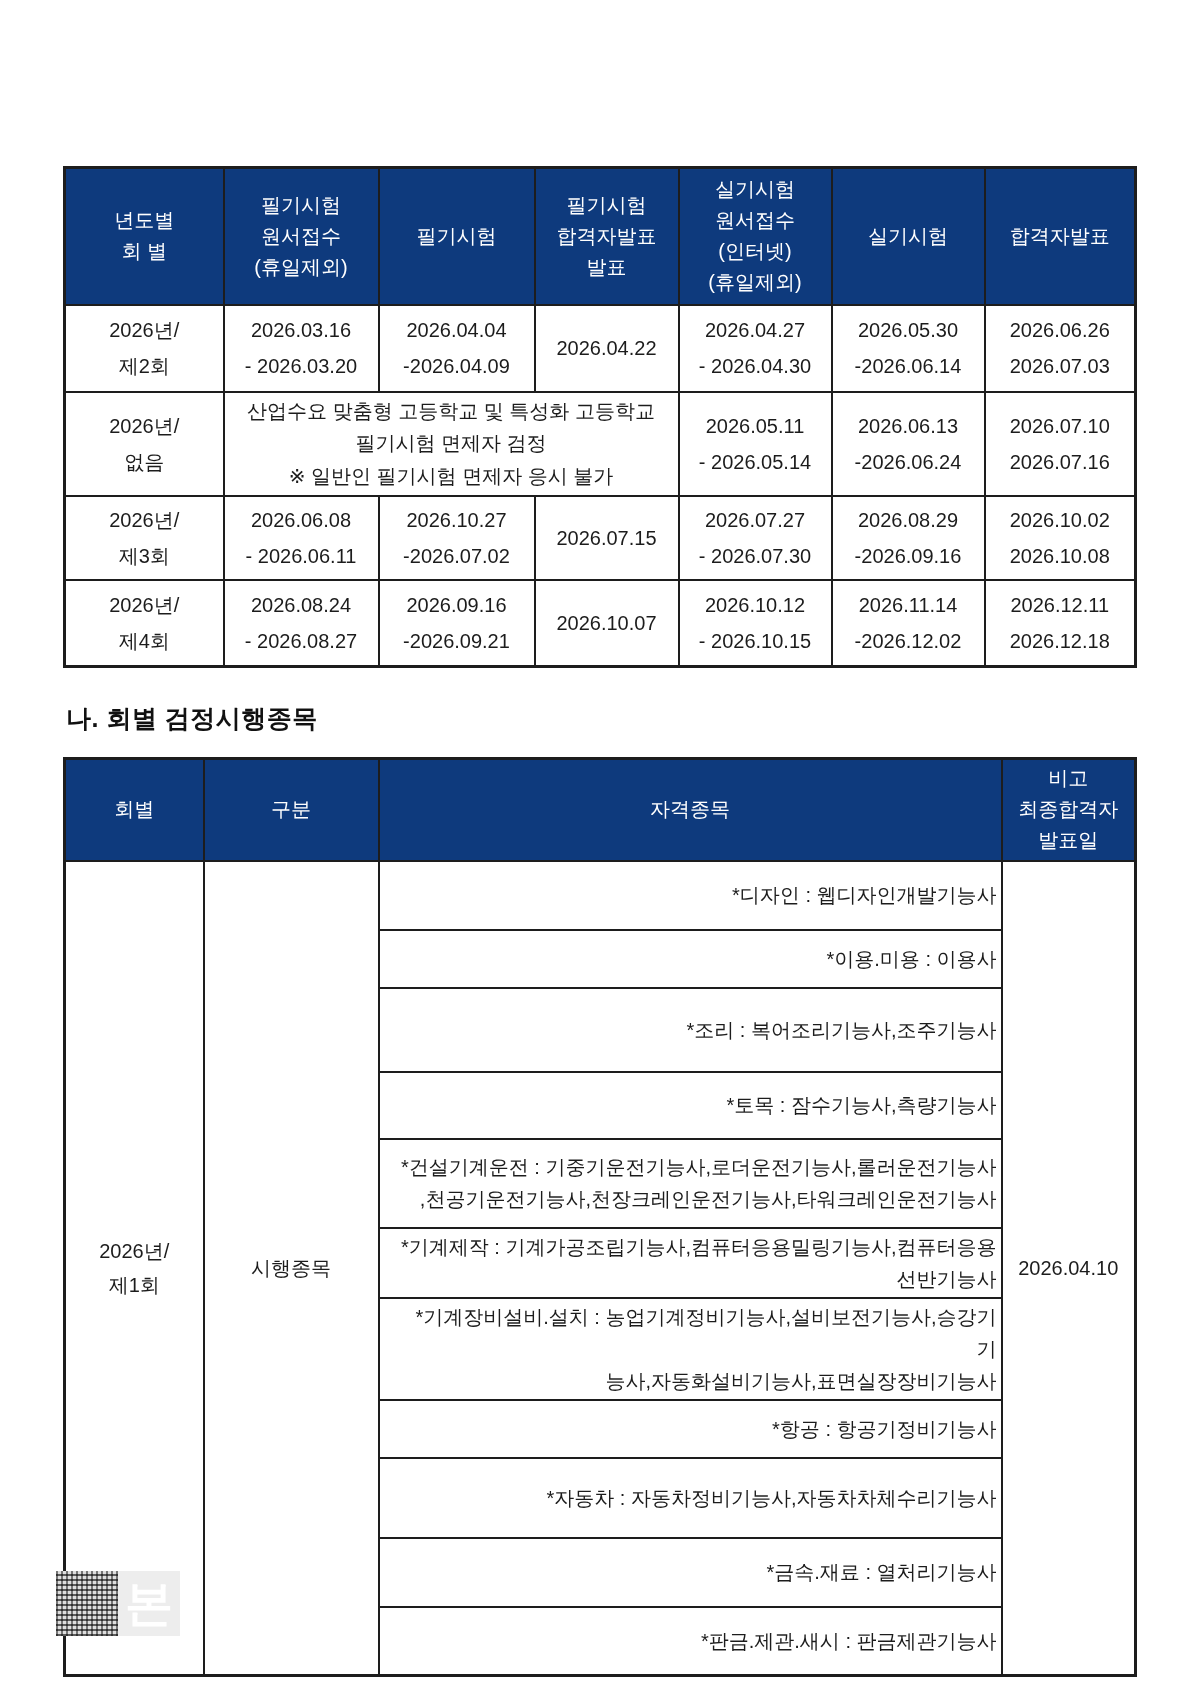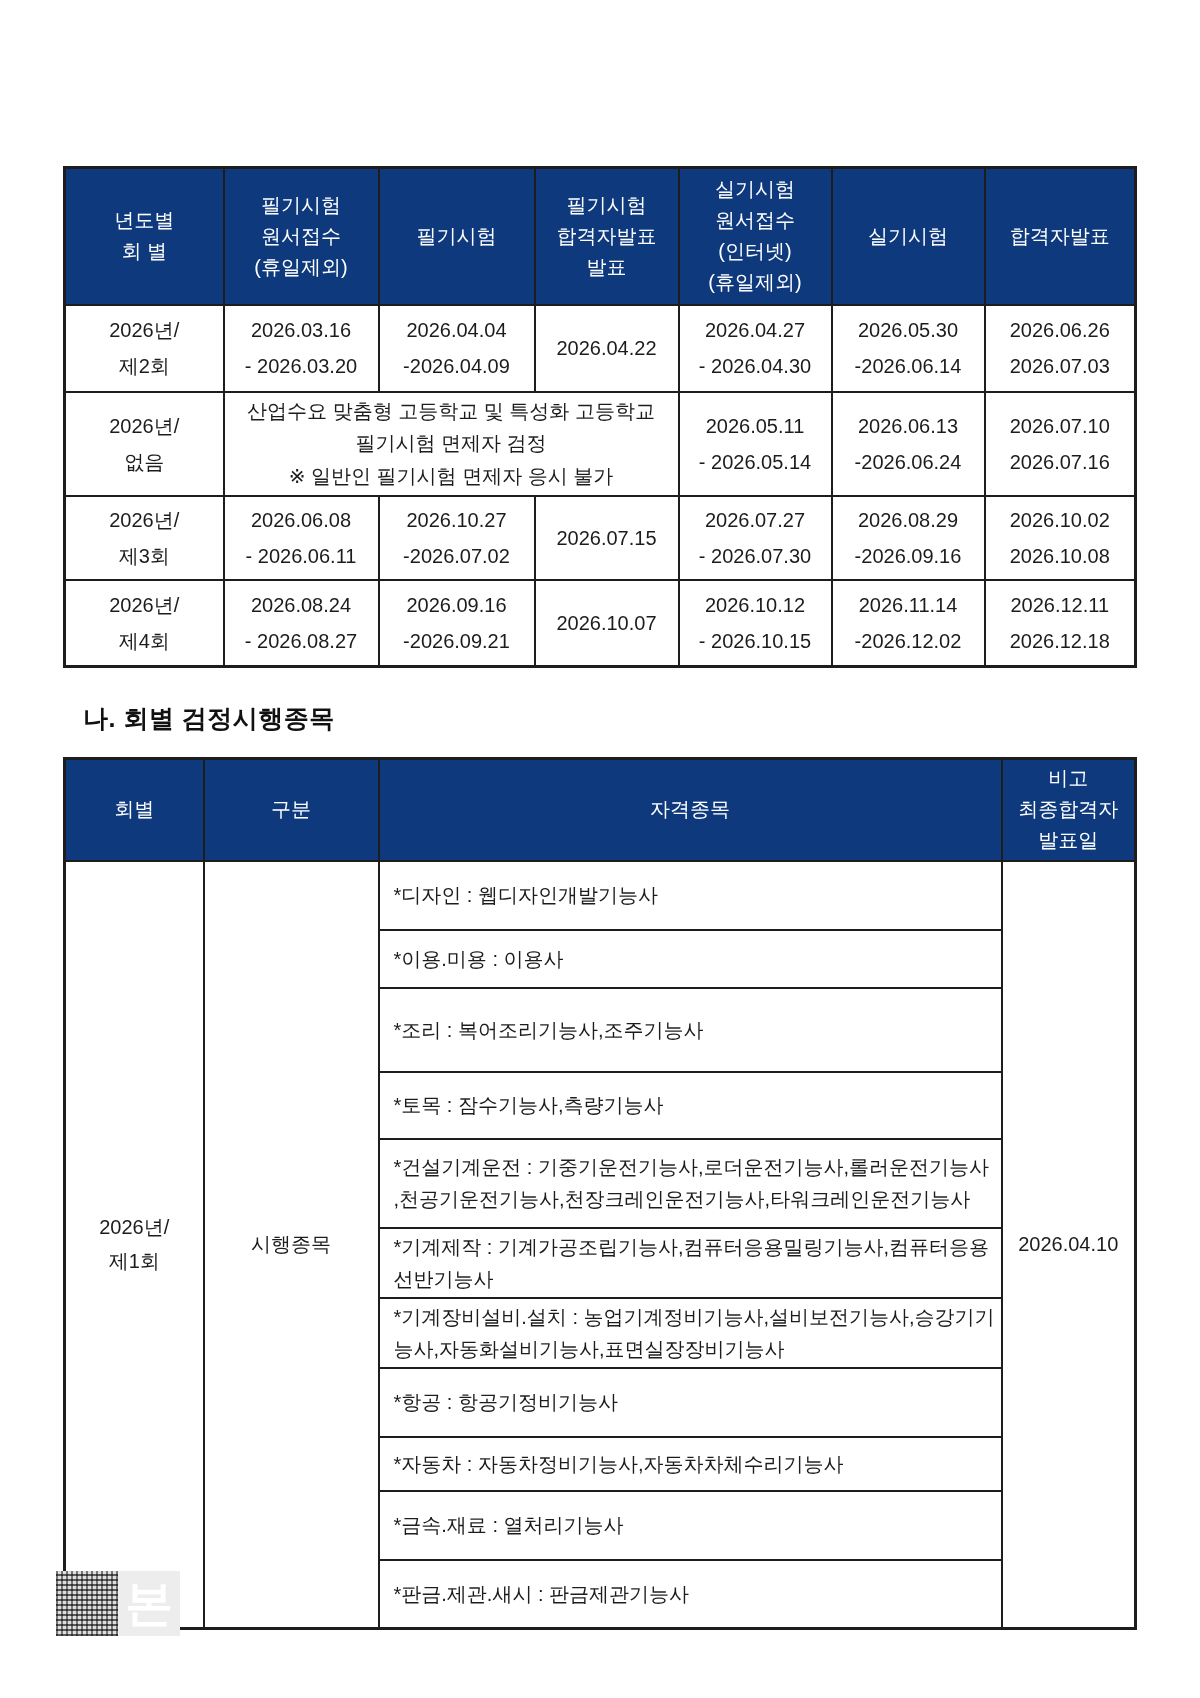--- a/index.html
+++ b/index.html
@@ -20,25 +20,25 @@
   table.grid th{
     background:#0e3a7d;color:#ffffff;font-weight:500;line-height:1.55;
   }
   
   #schedule{left:63px;top:166px;width:1071px;}
   #schedule td{line-height:1.8;}
   #schedule td.notice{line-height:1.62;margin-top:39px;}
   
   .heading{
     position:absolute;left:66px;top:702px;
-    font-size:25px;font-weight:700;color:#111;letter-spacing:0.5px;margin-left:17px;
+    font-size:25px;font-weight:700;color:#111;letter-spacing:0.5px;
   }
   
   #subjects{left:63px;top:757px;width:1071px;}
-  #subjects td.subject{text-align:left;padding-left:14px;line-height:1.6;margin-left:20px;}
+  #subjects td.subject{text-align:right;padding-left:20px;line-height:1.6;margin-left:20px;}
   
   .watermark{
     position:absolute;left:56px;top:1571px;width:124px;height:65px;
     background:#ededed;z-index:5;display:flex;
   }
   .wm-block{
     width:62px;height:100%;
     background-image:
       repeating-linear-gradient(0deg, rgba(70,70,70,.85) 0 2px, rgba(232,232,232,.9) 2px 5px),
       repeating-linear-gradient(90deg, rgba(95,95,95,.8) 0 2px, rgba(238,238,238,.85) 2px 5px);
@@ -182,24 +182,24 @@
 ,천공기운전기능사,천장크레인운전기능사,타워크레인운전기능사</td>
     </tr>
     <tr style="height:69px">
       <td class="subject">*기계제작 : 기계가공조립기능사,컴퓨터응용밀링기능사,컴퓨터응용
 선반기능사</td>
     </tr>
     <tr style="height:70px">
       <td class="subject">*기계장비설비.설치 : 농업기계정비기능사,설비보전기능사,승강기기
 능사,자동화설비기능사,표면실장장비기능사</td>
     </tr>
-    <tr style="height:69px">
+    <tr style="height:58px">
       <td class="subject">*항공 : 항공기정비기능사</td>
     </tr>
-    <tr style="height:54px">
+    <tr style="height:80px">
       <td class="subject">*자동차 : 자동차정비기능사,자동차차체수리기능사</td>
     </tr>
     <tr style="height:69px">
       <td class="subject">*금속.재료 : 열처리기능사</td>
     </tr>
     <tr style="height:69px">
       <td class="subject">*판금.제관.새시 : 판금제관기능사</td>
     </tr>
   </tbody>
     </table>

